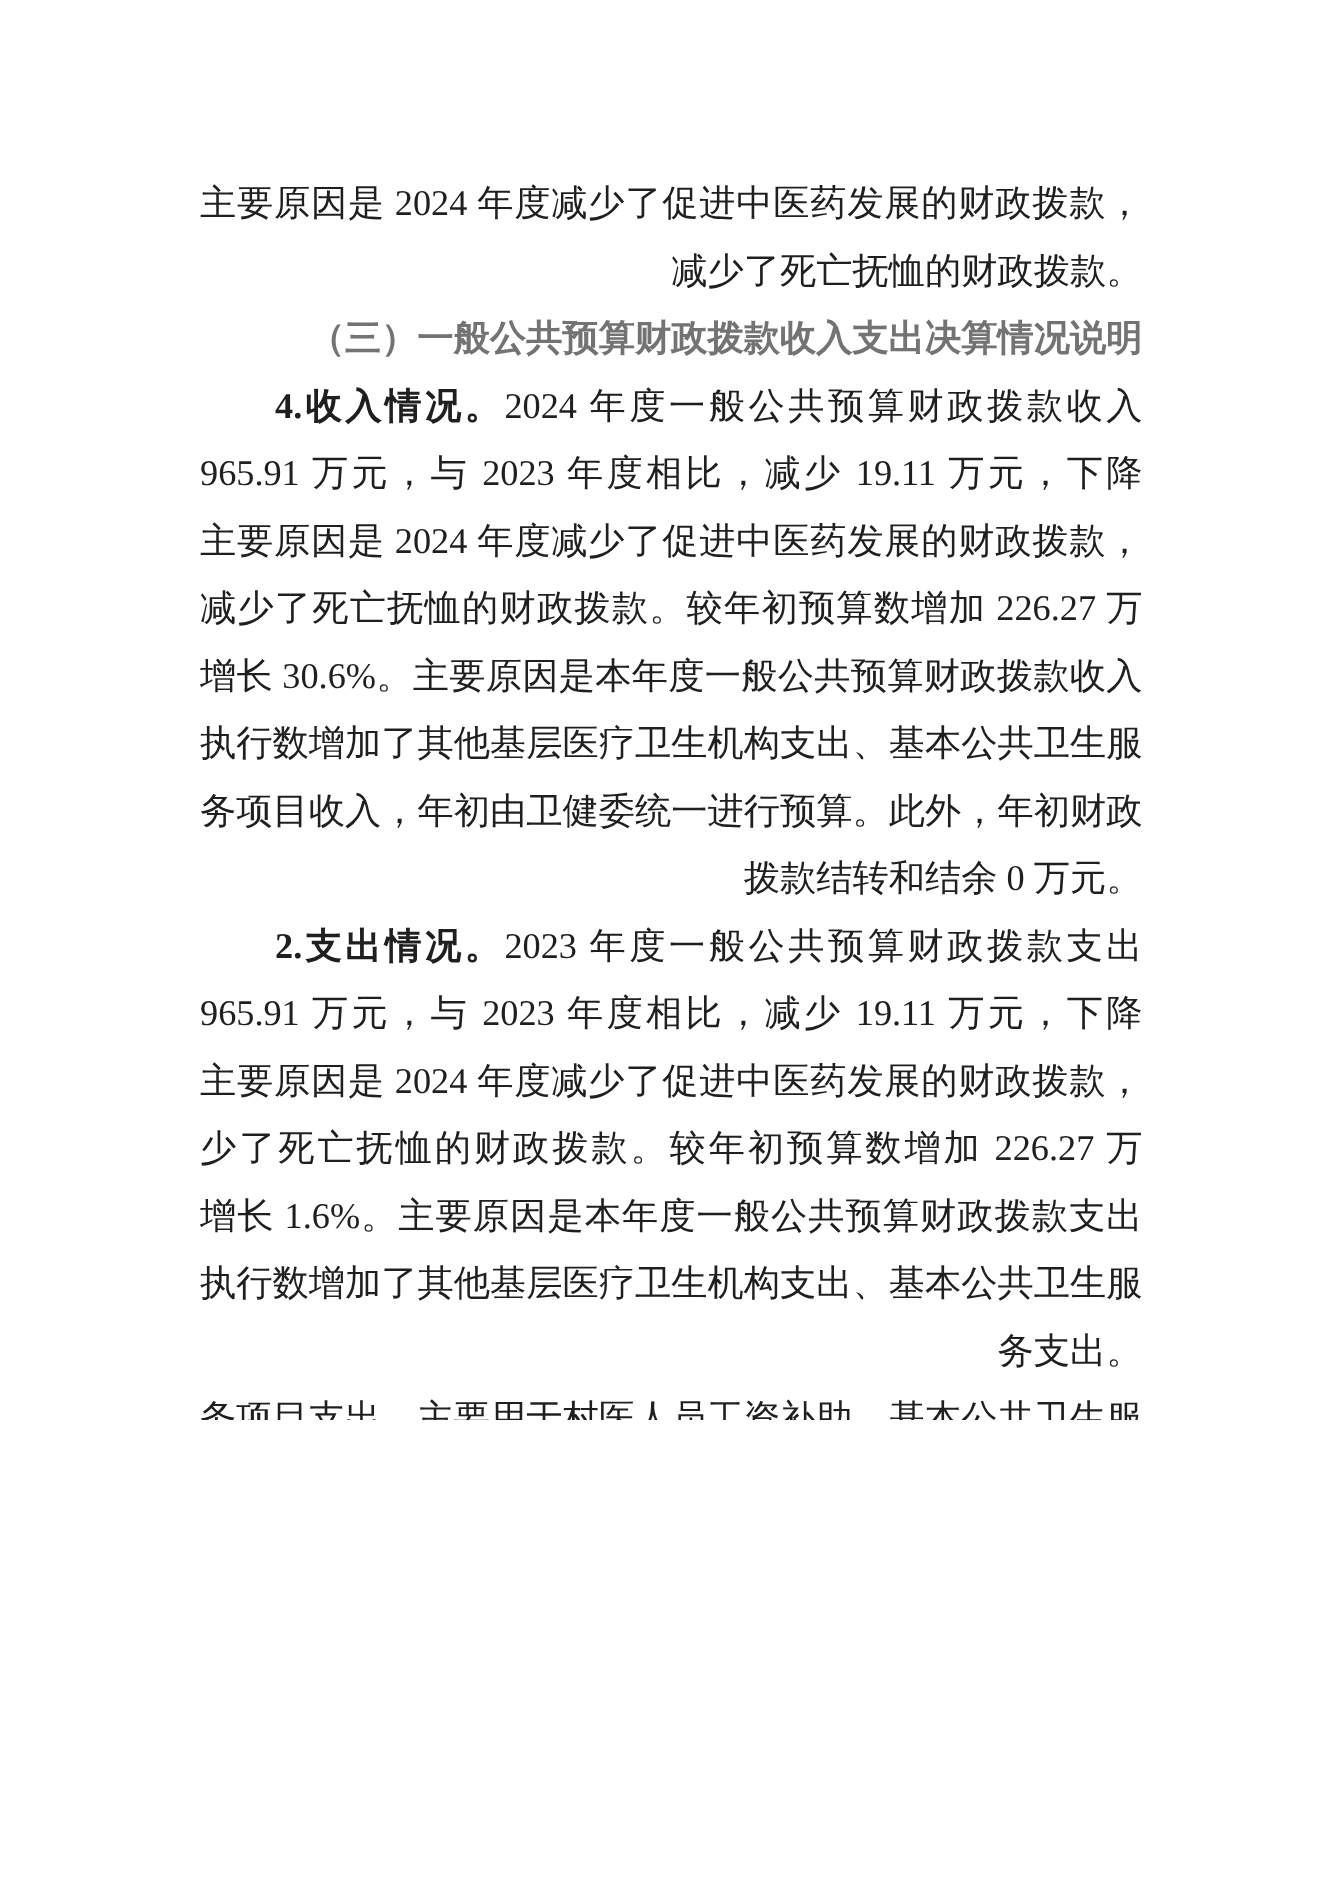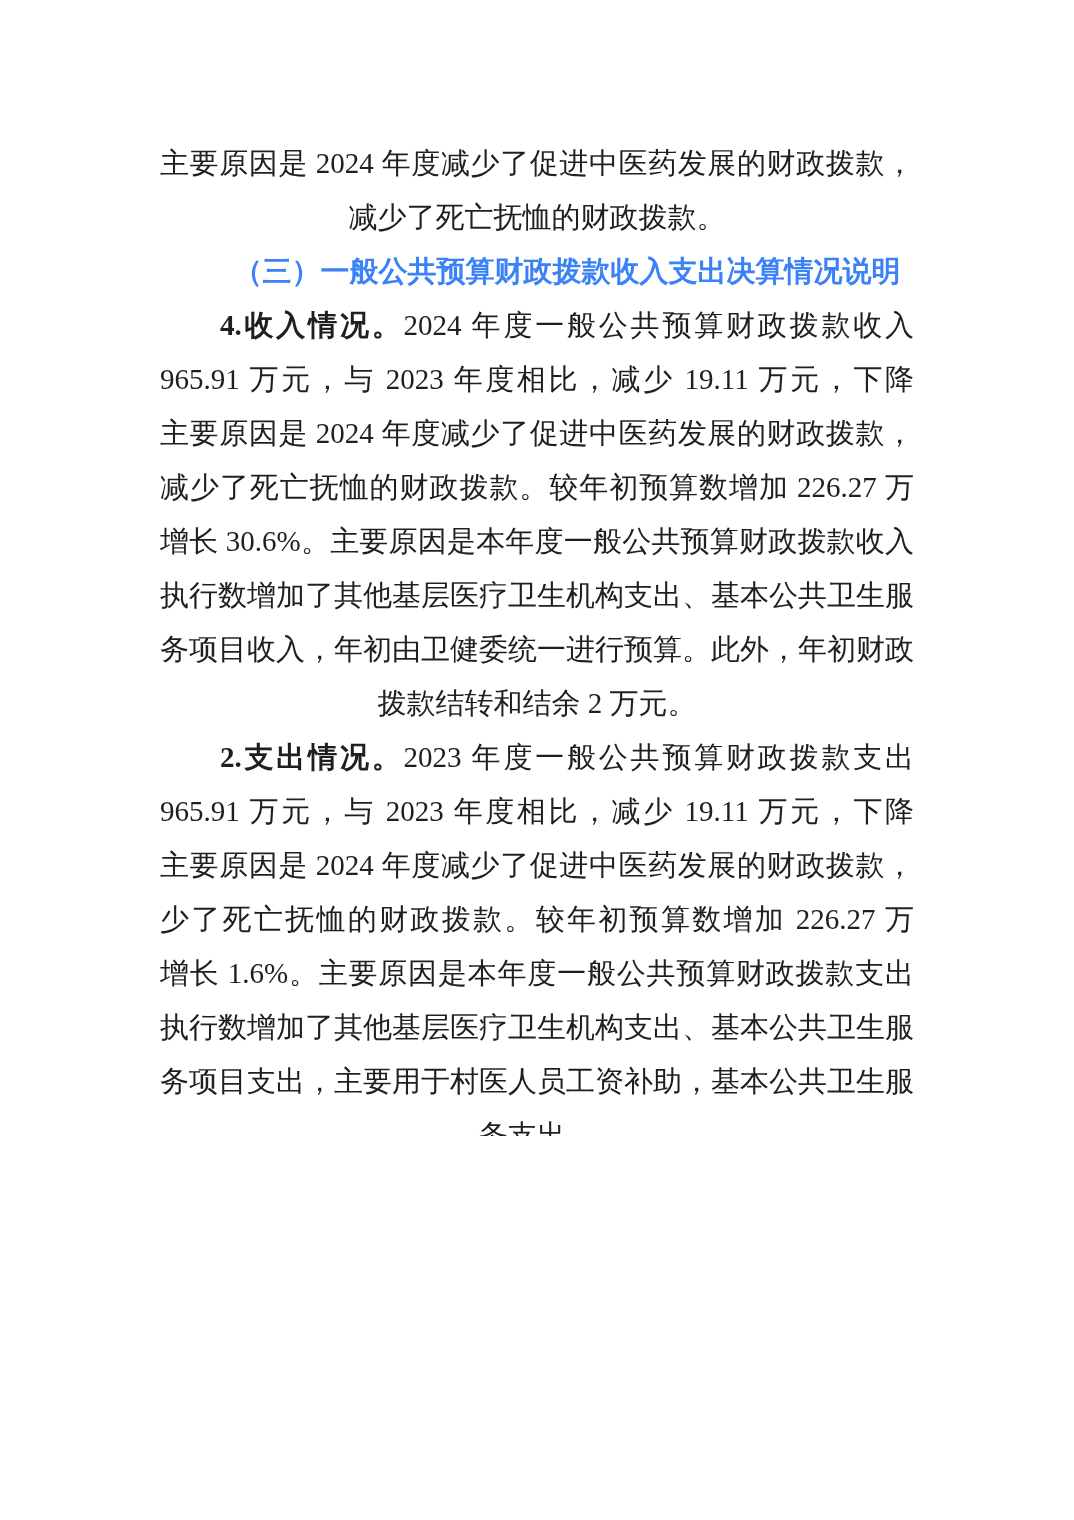--- a/index.html
+++ b/index.html
@@ -23,36 +23,36 @@
     top: 136px;
     left: 160px;
     width: 754px;
   }
 
   .line {
     font-size: 29px;
     line-height: 54px;
     height: 54px;
     color: #1f1f1f;
-    text-align: center;
+    text-align: right;
     overflow: hidden;
   }
 
   .line.justify {
     text-align: justify;
     text-align-last: justify;
   }
 
   .line.indent {
     text-indent: 60px;
   }
 
   .line.heading {
     font-weight: bold;
-    color: #3b82f6;
+    color: #737373;
   }
 
   .lead {
     font-weight: bold;
   }
 
   .footer {
     position: absolute;
     top: 1396px;
     left: 0;
@@ -77,32 +77,32 @@
 
     <div class="line justify indent">
       <span class="lead">4.收入情况。</span><span>2024 年度一般公共预算财政拨款收入</span>
     </div>
     <div class="line justify">965.91 万元，与 2023 年度相比，减少 19.11 万元，下降 1.9%。</div>
     <div class="line justify">主要原因是 2024 年度减少了促进中医药发展的财政拨款，</div>
     <div class="line justify">减少了死亡抚恤的财政拨款。较年初预算数增加 226.27 万元，</div>
     <div class="line justify">增长 30.6%。主要原因是本年度一般公共预算财政拨款收入</div>
     <div class="line justify">执行数增加了其他基层医疗卫生机构支出、基本公共卫生服</div>
     <div class="line justify">务项目收入，年初由卫健委统一进行预算。此外，年初财政</div>
-    <div class="line">拨款结转和结余 2 万元。</div>
+    <div class="line">拨款结转和结余 0 万元。</div>
 
     <div class="line justify indent">
       <span class="lead">2.支出情况。</span><span>2023 年度一般公共预算财政拨款支出</span>
     </div>
     <div class="line justify">965.91 万元，与 2023 年度相比，减少 19.11 万元，下降 1.9%。</div>
     <div class="line justify">主要原因是 2024 年度减少了促进中医药发展的财政拨款，减</div>
     <div class="line justify">少了死亡抚恤的财政拨款。较年初预算数增加 226.27 万元，</div>
     <div class="line justify">增长 1.6%。主要原因是本年度一般公共预算财政拨款支出</div>
     <div class="line justify">执行数增加了其他基层医疗卫生机构支出、基本公共卫生服</div>
+    <div class="line">务支出。</div>
     <div class="line justify">务项目支出，主要用于村医人员工资补助，基本公共卫生服</div>
-    <div class="line">务支出。</div>
 
 
     <div class="line">新增 7 名退休人员，人员保险支出减少。</div>
 
   </div>
 
   <div class="footer">- 3 -</div>
 </div>
 
 </body></html>

